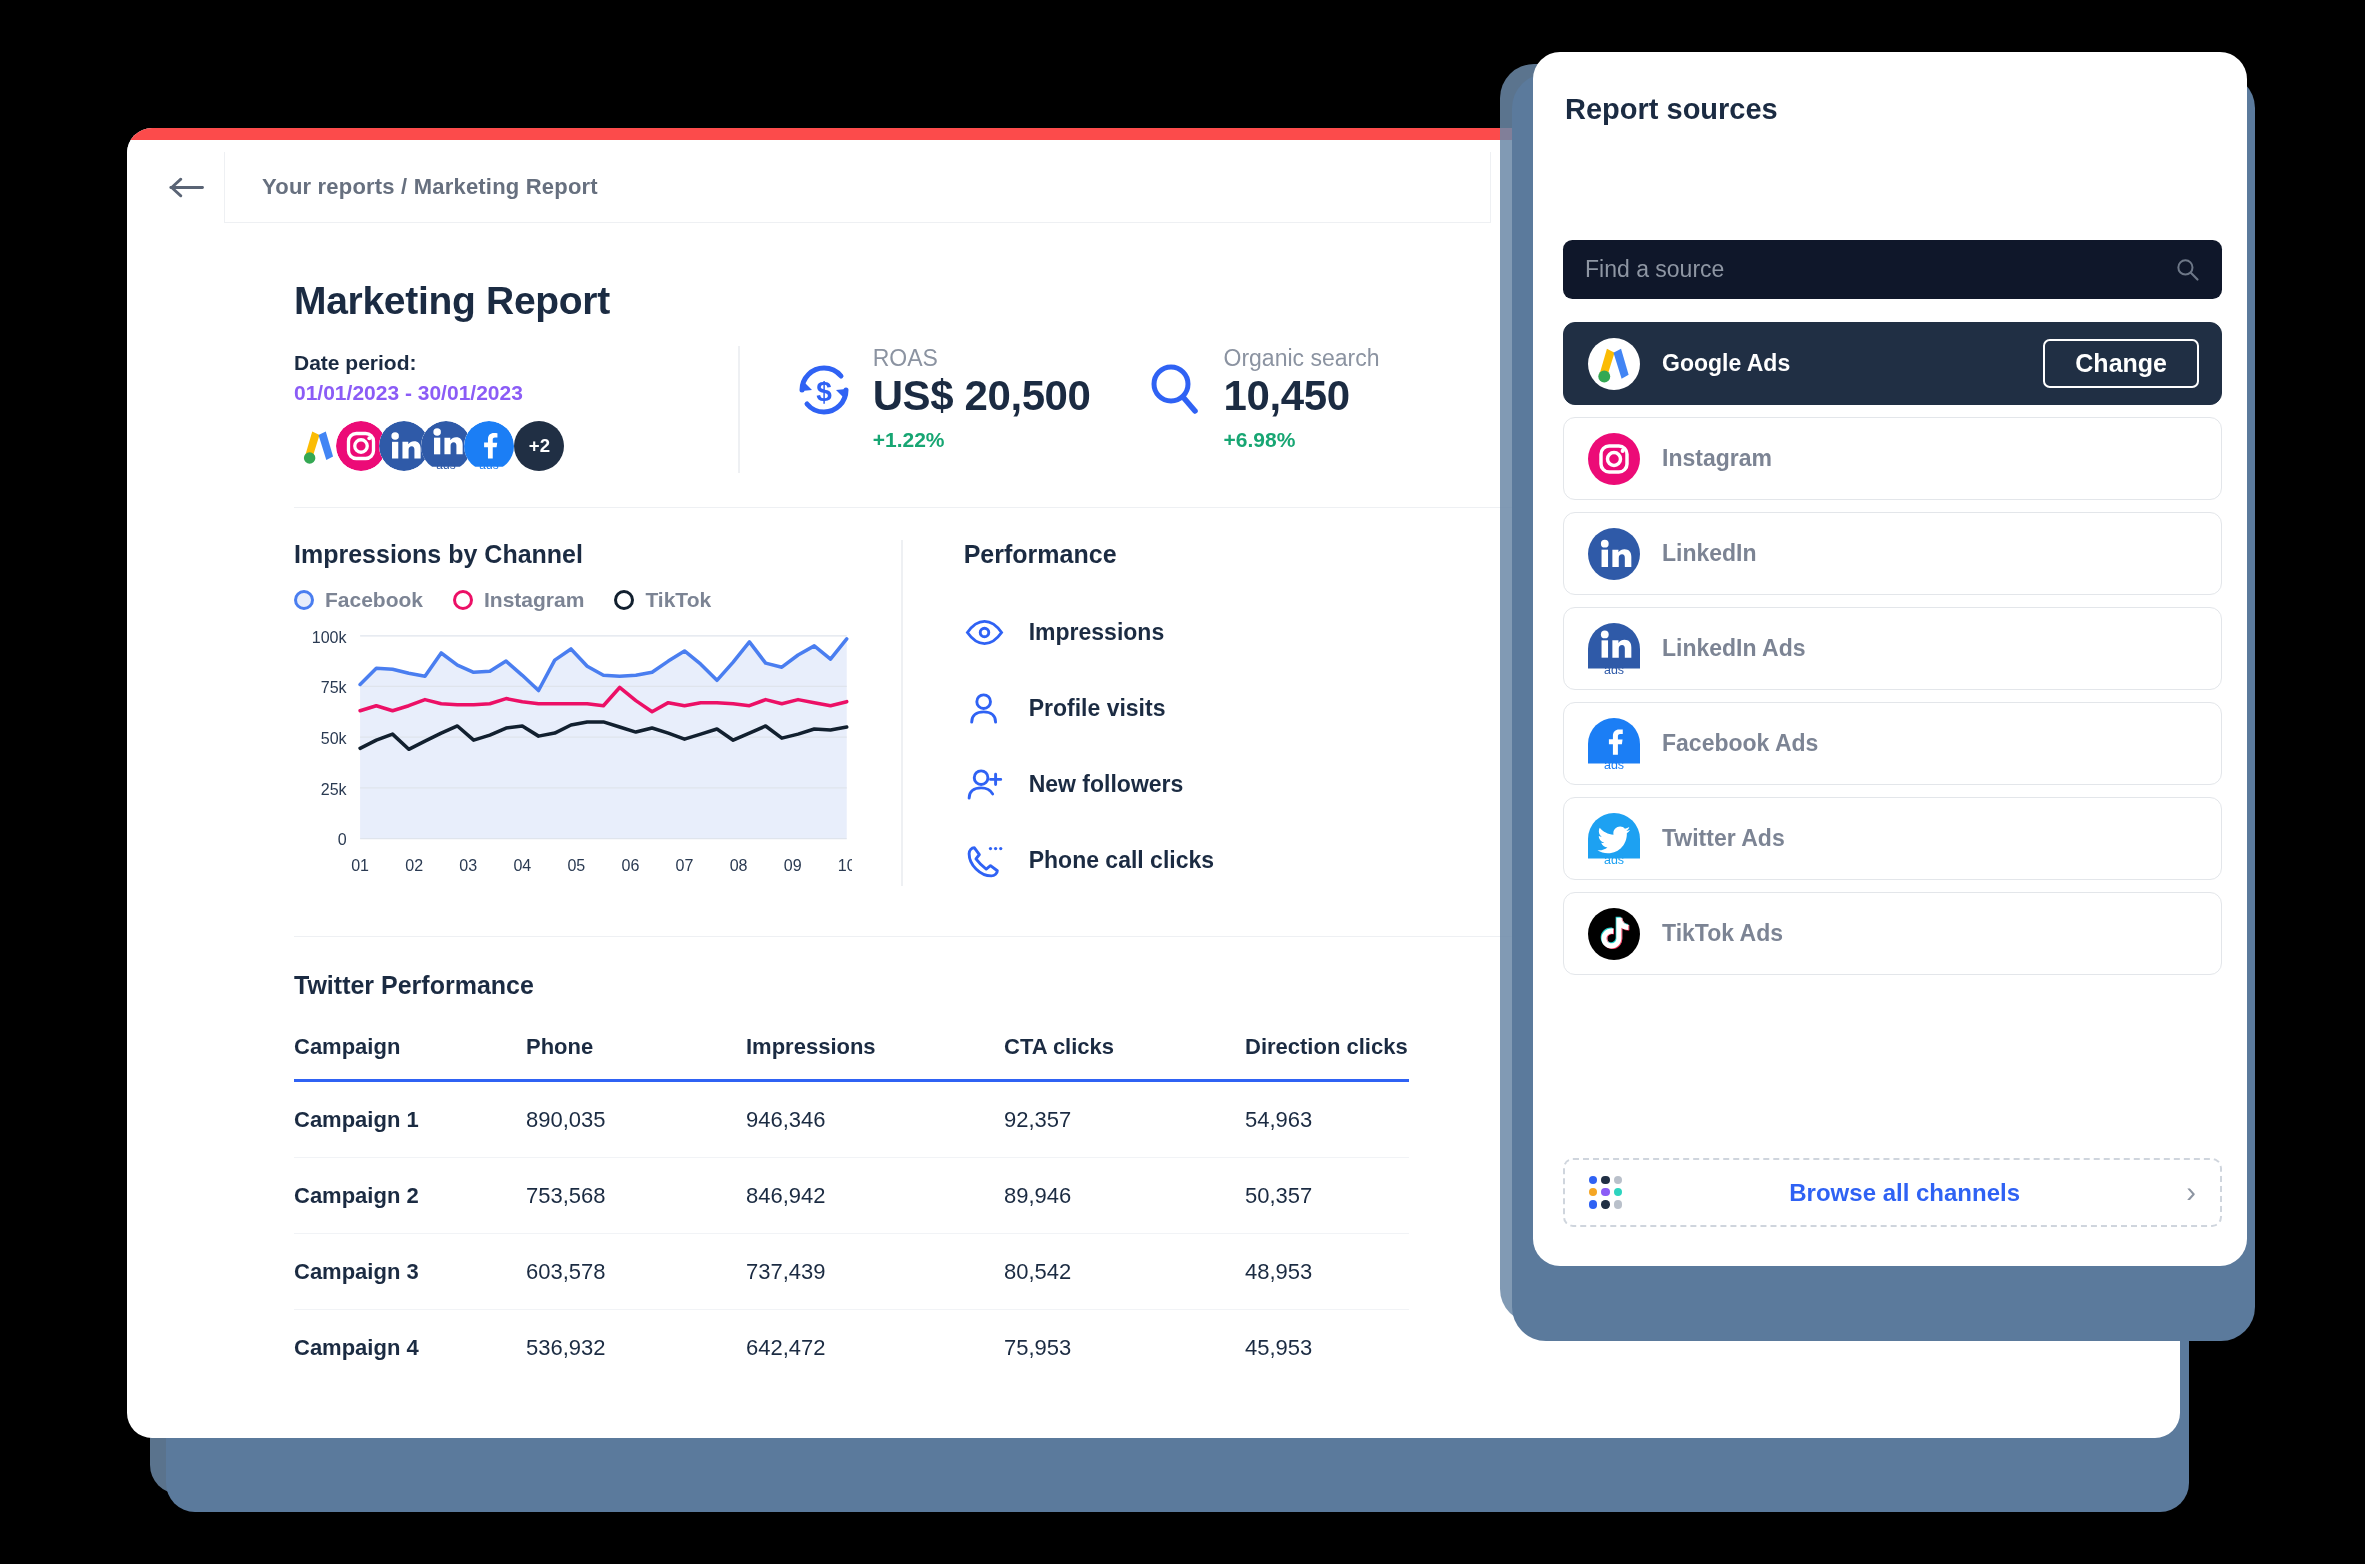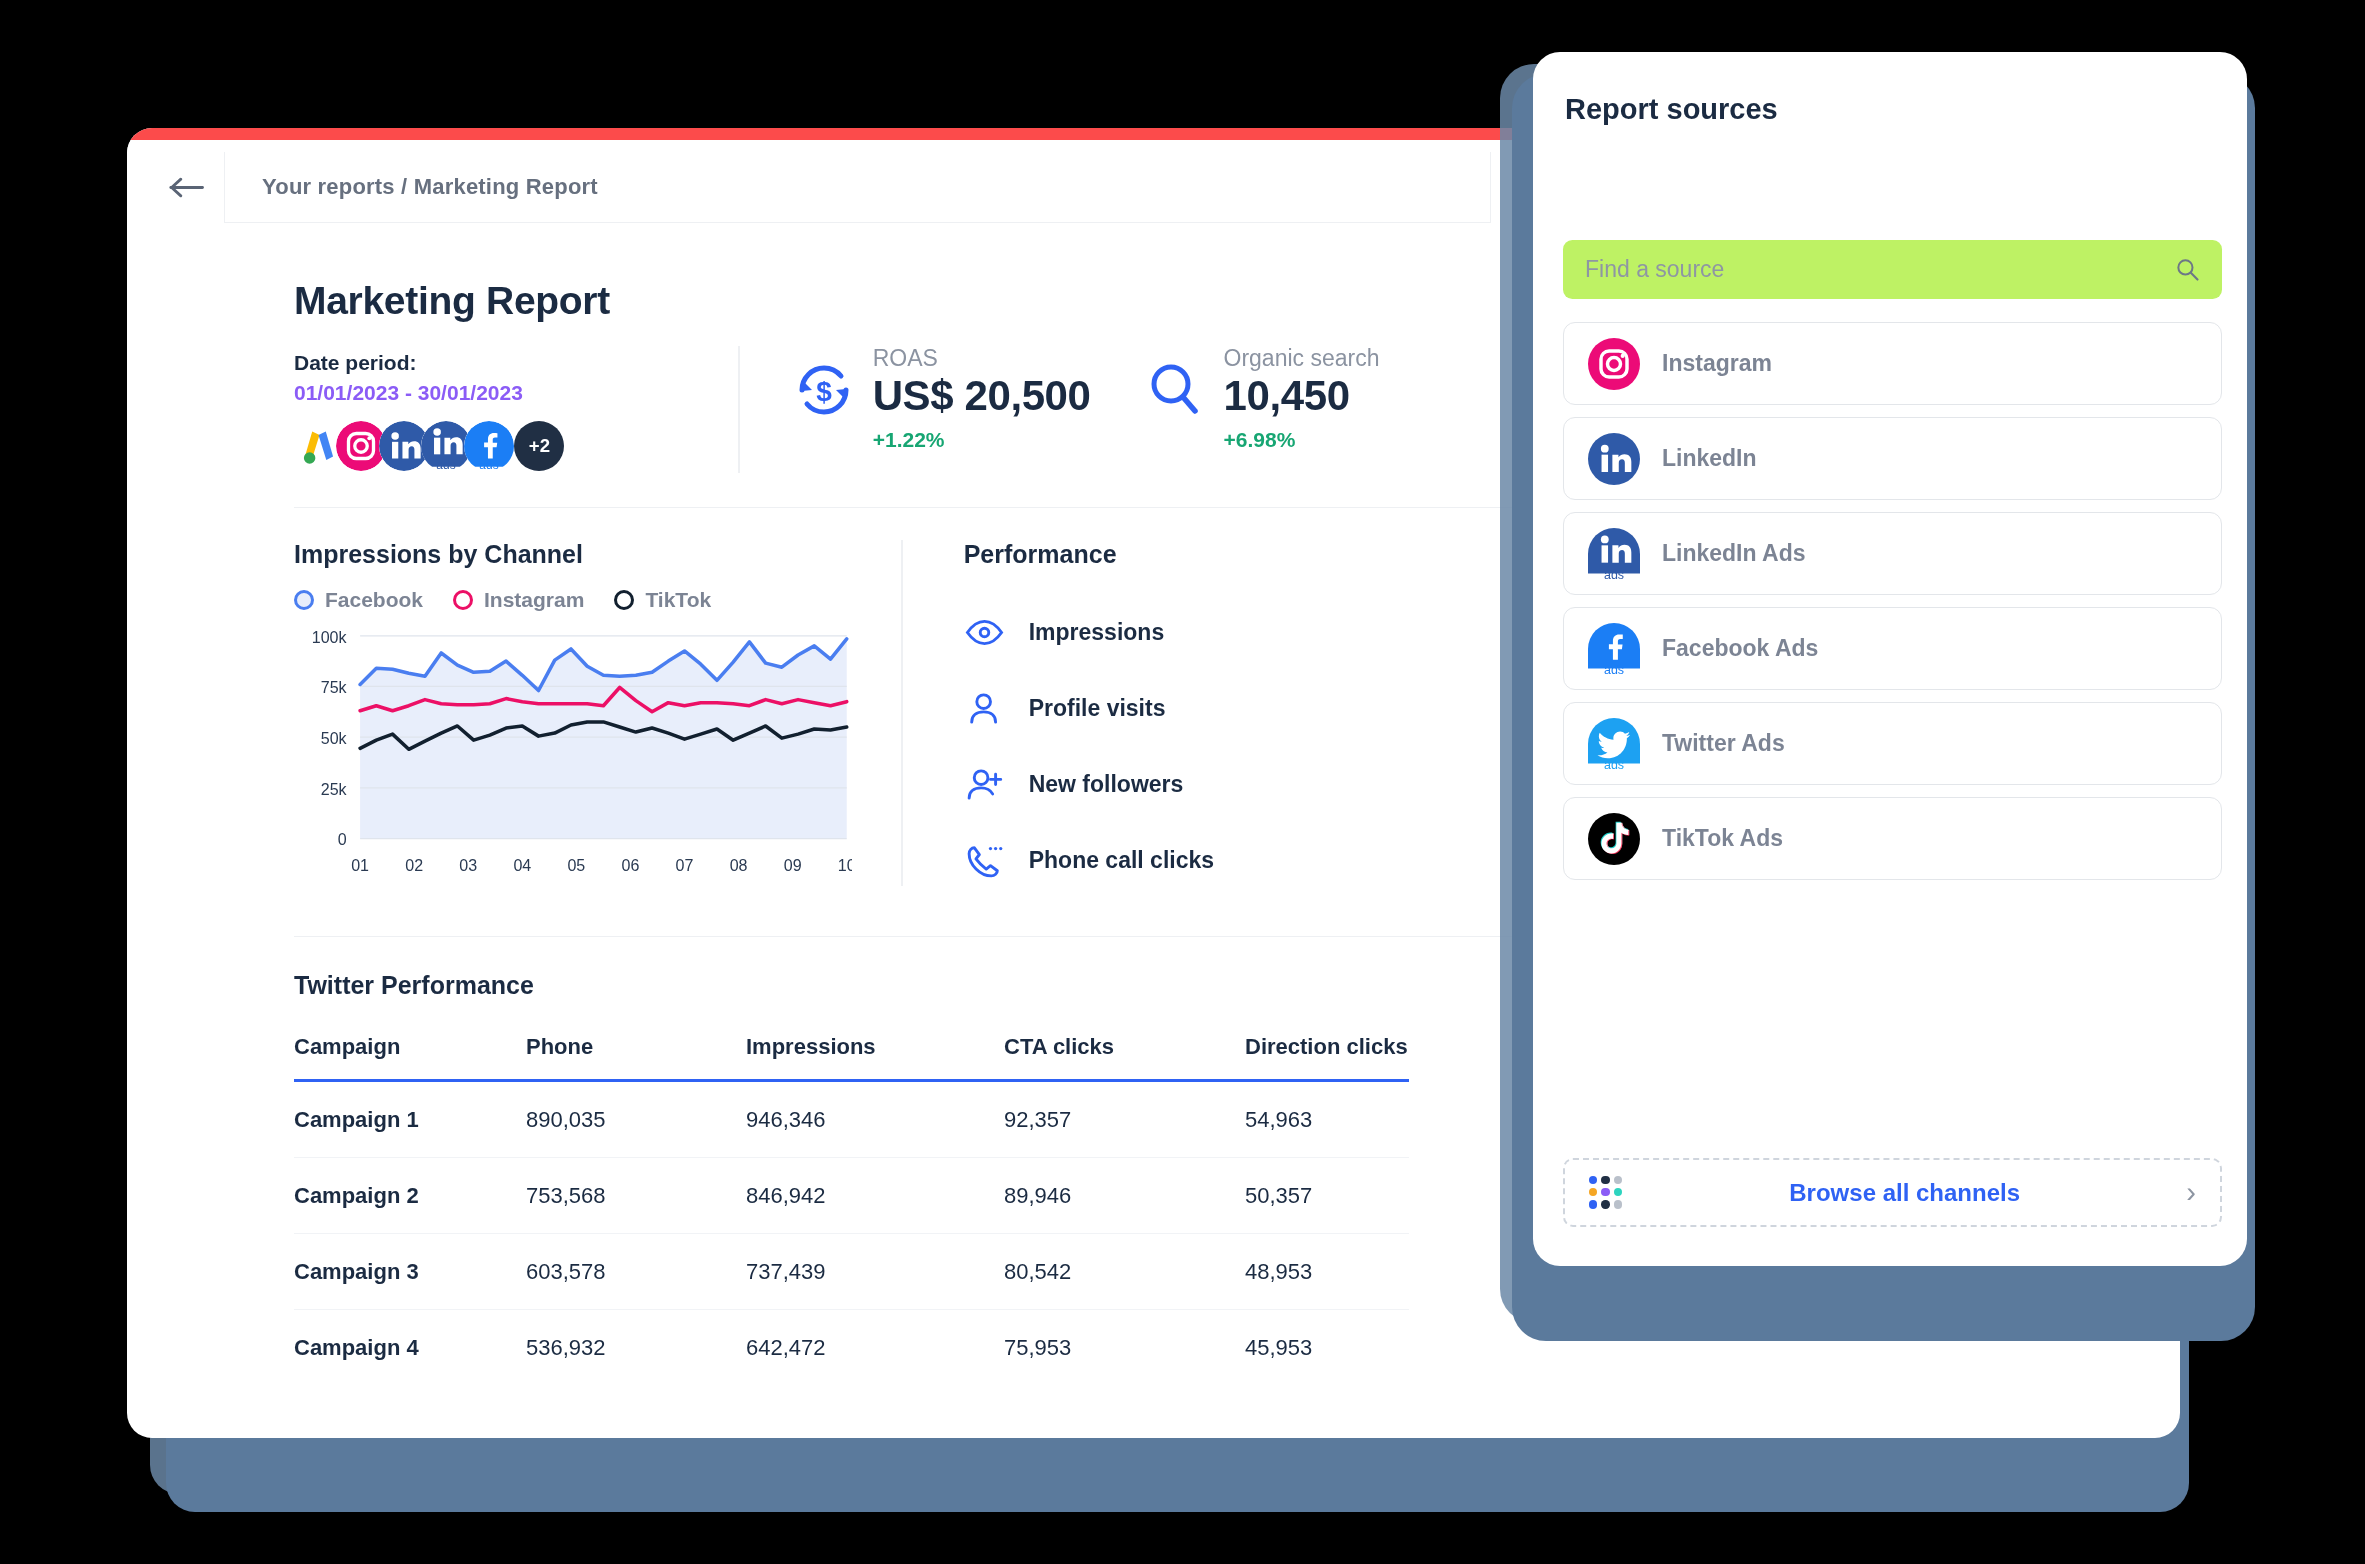--- a/index.html
+++ b/index.html
@@ -148,21 +148,21 @@
     width: 714px; height: 1214px;
     background:#ffffff; border-radius: 27px;
   }
   .sp-title {
     position:absolute; left: 32px; top: 41px;
     font-size: 29px; font-weight:700; color:#1b2b42;
   }
   .search-field {
     position:absolute; left: 30px; top: 188px;
     width: 659px; height: 59px;
-    background:#bef264; border-radius: 9.3px;
+    background:#0f172a; border-radius: 9.3px;
     display:flex; align-items:center; padding: 0 22px;
   }
   .search-input {
     flex:1; border:none; background:transparent; outline:none;
     font-family:"Liberation Sans", sans-serif;
     font-size: 23px; color:#6d7787;
   }
   .search-input::placeholder { color:#8e96a3; }
   .search-icon { width:25px; height:25px; color:#6d7787; flex:none;}
   .search-icon svg { width:100%; height:100%; }
@@ -481,20 +481,32 @@
       <input class="search-input" type="text" placeholder="Find a source" style="">
       <span class="search-icon">
         <svg viewBox="0 0 30 30">
           <circle cx="12.5" cy="12.5" r="8.5" fill="none" stroke="#6d7787" stroke-width="2.4"></circle>
           <path d="M19 19 L27 27" stroke="#6d7787" stroke-width="2.6" stroke-linecap="round"></path>
         </svg>
       </span>
     </div>
 
     <div class="src-list" id="src-list">
+        <div class="src-item selected">
+          <span class="src-logo">
+            <svg viewBox="0 0 48 48">
+              <circle cx="24" cy="24" r="24" fill="#fff"></circle>
+              <path d="M17.5 10 L10.5 34 L17 37.5 L24.5 13.5 Z" fill="#fbbc04"></path>
+              <path d="M30.5 10 L37.5 34 L31 37.5 L23.5 13.5 Z" fill="#4285f4"></path>
+              <circle cx="15" cy="35.5" r="5.5" fill="#34a853"></circle>
+            </svg>
+          </span>
+          <span class="src-label">Google Ads</span>
+          <button class="change-btn">Change</button>
+        </div>
         <div class="src-item">
           <span class="src-logo">
             <svg viewBox="0 0 48 48">
               <circle cx="24" cy="24" r="24" fill="#ec0b77"></circle>
               <rect x="12" y="12" width="24" height="24" rx="7.5" fill="none" stroke="#fff" stroke-width="3.2"></rect>
               <circle cx="24" cy="24" r="6" fill="none" stroke="#fff" stroke-width="3.2"></circle>
               <circle cx="32" cy="16.5" r="1.9" fill="#fff"></circle>
             </svg>
           </span>
           <span class="src-label">Instagram</span>

